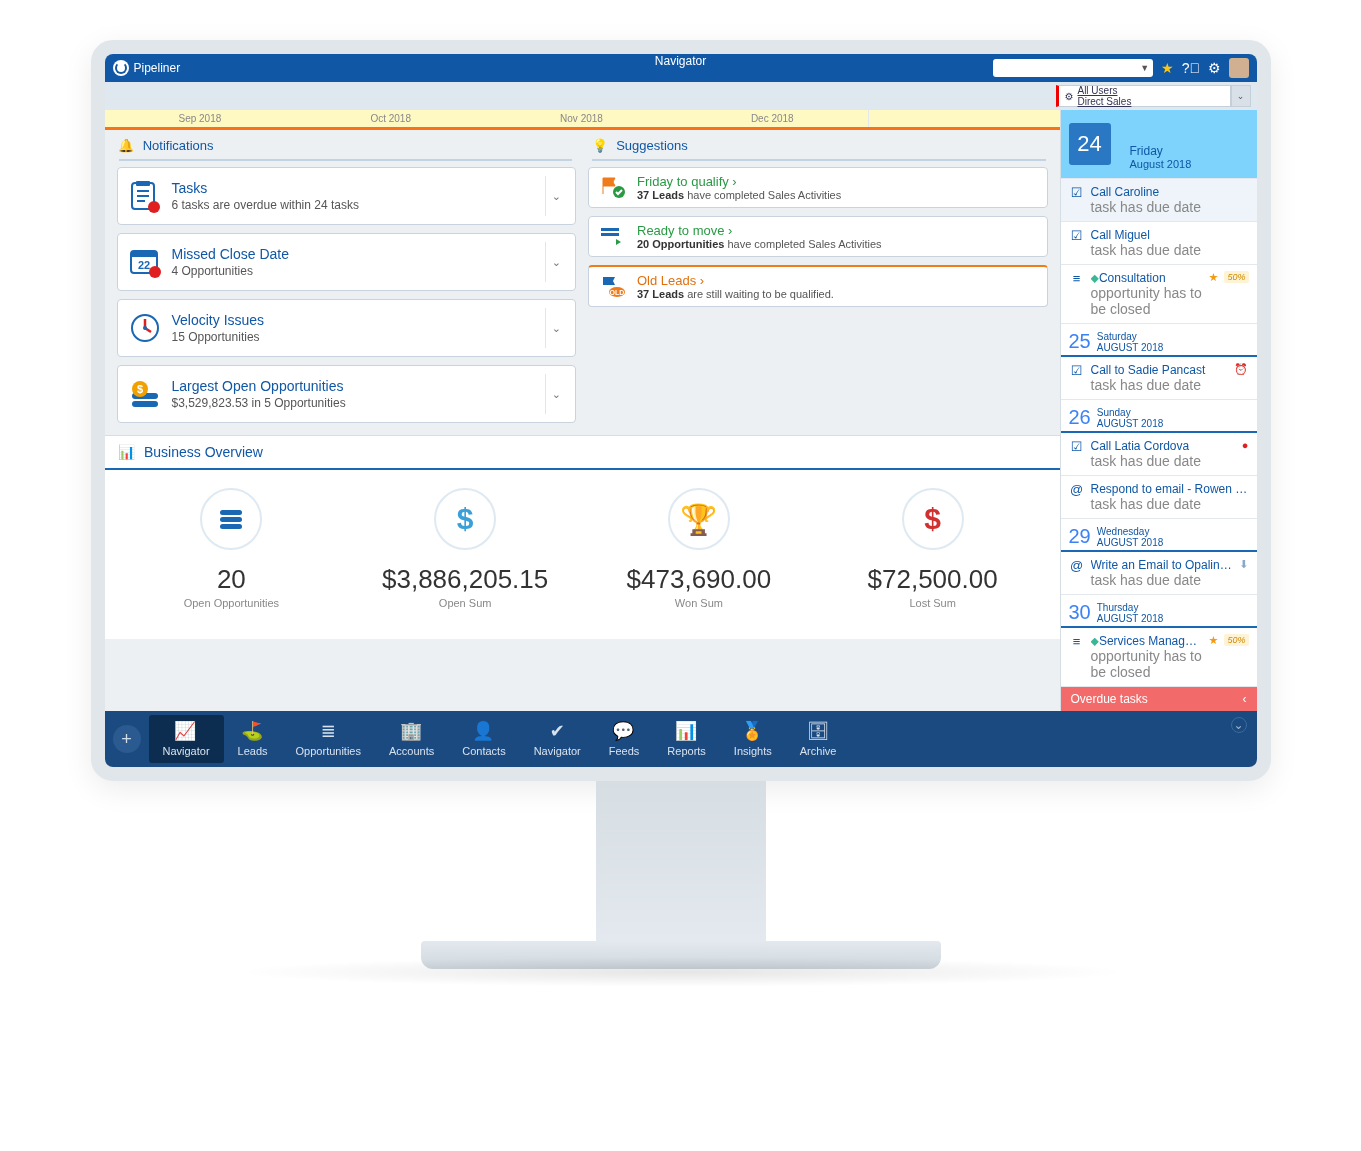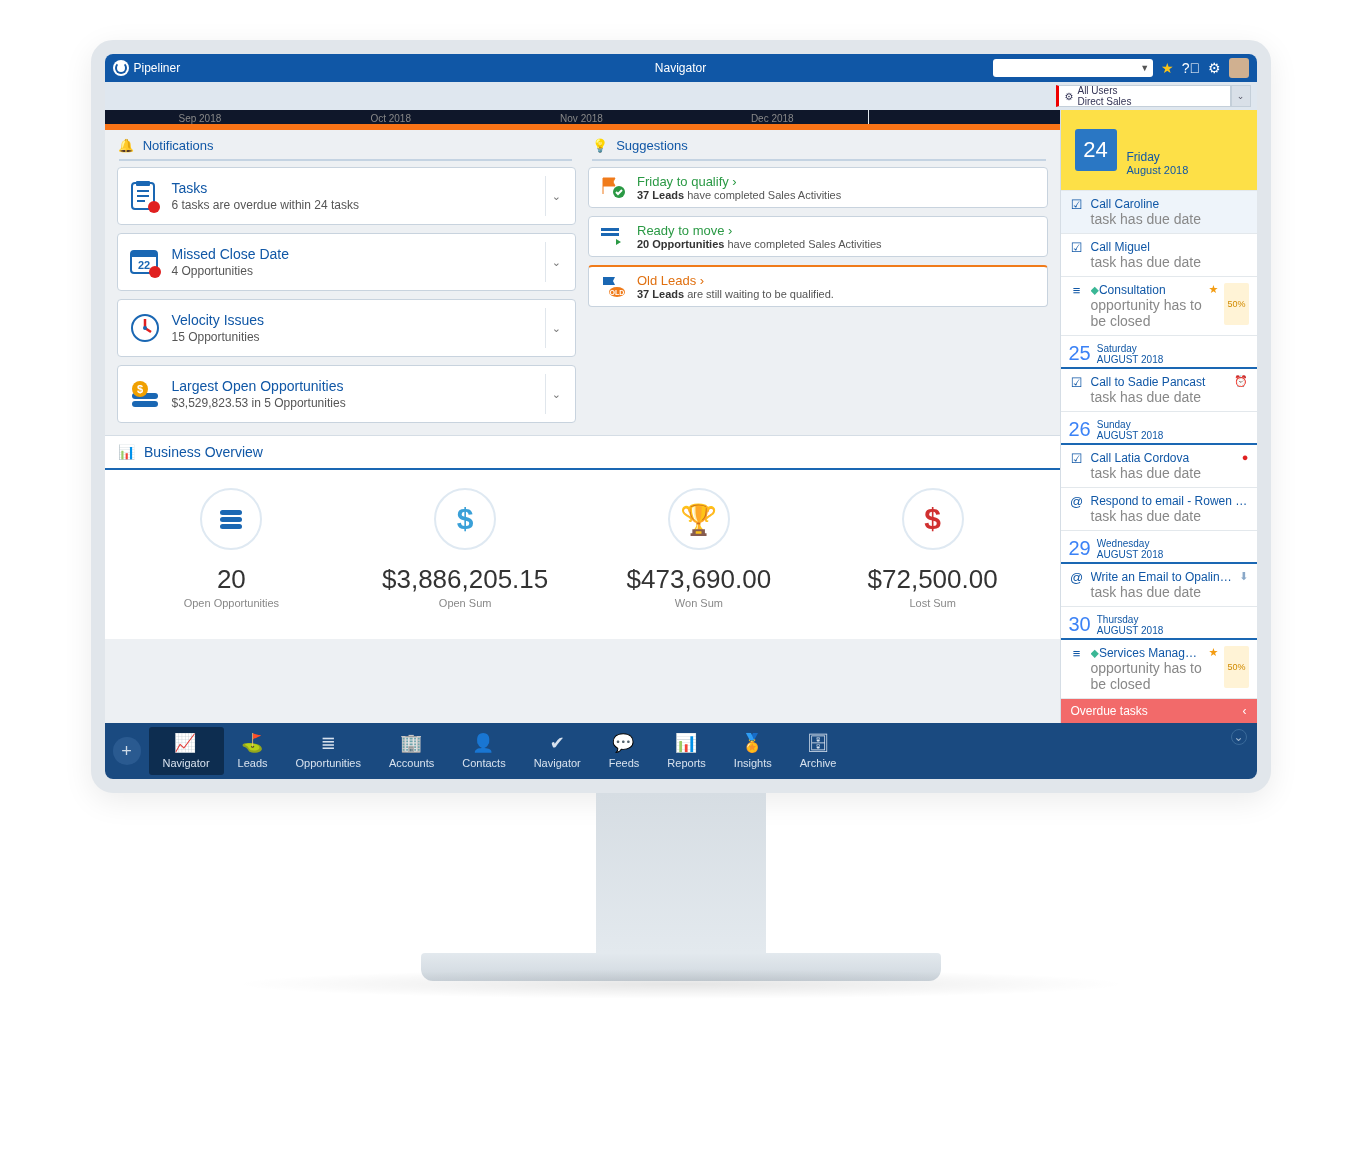--- a/index.html
+++ b/index.html
@@ -2,46 +2,46 @@
 <html><head>
 <meta charset="utf-8">
 <style>
 * { box-sizing: border-box; margin: 0; padding: 0; font-family: -apple-system, BlinkMacSystemFont, "Segoe UI", Arial, sans-serif; }
 body { background: #fff; display: flex; align-items: flex-start; justify-content: center; padding: 40px 0 0; }
 .monitor { width: 1180px; }
 .screen { background: #fff; border: 14px solid #e1e6eb; border-radius: 22px; box-shadow: 0 8px 30px rgba(0,0,0,0.08); overflow: hidden; }
 .inner { background: #edf0f3; }
 
 
-.topbar { background: #1057a6; height: 28px; display: flex; align-items: center; padding: 0 8px; color: #fff; font-size: 12px; }
+.topbar { background: #1057a6; height: 28px; display: flex; padding: 0 8px; color: #fff; font-size: 12px; }
 .brand { display: flex; align-items: center; gap: 5px; font-weight: 500; }
 .brand-logo { width: 16px; height: 16px; background: #fff; border-radius: 50%; position: relative; }
 .brand-logo::after { content: ''; position: absolute; inset: 2px; border: 2px solid #1057a6; border-radius: 50%; border-top-color: transparent; }
 .top-title { position: absolute; left: 50%; transform: translateX(-50%); font-size: 12px; }
 .top-right { margin-left: auto; display: flex; align-items: center; gap: 8px; }
 .searchbox { background: #fff; border-radius: 3px; height: 18px; width: 160px; display: flex; align-items: center; padding: 0 4px; }
 .searchbox input { border: none; outline: none; font-size: 11px; flex: 1; }
 .searchbox .caret { color: #555; font-size: 9px; }
 .top-icon { color: #fff; cursor: pointer; font-size: 14px; }
 .star-icon { color: #fac418; }
 .avatar { width: 20px; height: 20px; background: #d0b090; border-radius: 3px; }
 
 
 .filterbar { background: #dfe7ef; height: 28px; display: flex; justify-content: flex-end; align-items: center; padding: 0 6px; }
 .filter-box { background: #fff; border: 1px solid #c4cfd9; border-left: 3px solid #e00; height: 22px; display: flex; align-items: center; font-size: 10px; color: #335; padding: 0 6px; gap: 4px; width: 175px; }
-.filter-lines { display: flex; flex-direction: column; line-height: 1.1; }
+.filter-lines { display: flex; flex-direction: column; line-height: 1.1; text-decoration: underline; }
 .filter-caret { background: #d9e0e8; border: 1px solid #c4cfd9; height: 22px; width: 20px; display:flex;align-items:center;justify-content:center;font-size:9px;color:#556; }
 
 
 .cols { display: flex; }
 .main { flex: 1; }
 .side { width: 197px; background: #fff; border-left: 1px solid #d5dde5; }
 
 
-.timeline { height: 20px; background: #0f172a; border-bottom: 6px solid #f97316; display: flex; font-size: 10px; color: #888; }
+.timeline { height: 20px; background: #fef9c3; border-bottom: 3px solid #f97316; display: flex; font-size: 10px; color: #888; }
 .timeline div { flex: 1; text-align: center; padding-top: 3px; }
 .timeline-blank { border-left: 1px solid #e2e8ee; width: 190px; flex: none; }
 
 
 .sectionbar { display: flex; padding: 8px 14px 6px; gap: 20px; }
 .section-half { flex: 1; display: flex; align-items: center; gap: 8px; font-size: 13px; color: #1057a6; border-bottom: 2px solid #c4d3e2; padding-bottom: 6px; }
 
 
 .cards-row { display: flex; padding: 0 12px 12px; gap: 12px; }
 .cards-col { flex: 1; display: flex; flex-direction: column; gap: 8px; }
@@ -63,21 +63,21 @@
 
 
 .biz-head { background: #fff; border-top: 1px solid #d5dde5; border-bottom: 2px solid #1a67b3; padding: 8px 14px; font-size: 14px; color: #1057a6; display:flex;align-items:center;gap:8px; }
 .biz-body { background: #fff; padding: 18px 10px 30px; display: flex; }
 .biz-item { flex: 1; text-align: center; }
 .biz-circle { width: 62px; height: 62px; margin: 0 auto 14px; border: 2px solid #dfe9f2; border-radius: 50%; display:flex;align-items:center;justify-content:center;font-size:28px; }
 .biz-val { font-size: 26px; color: #333; margin-bottom: 2px; }
 .biz-lbl { font-size: 11px; color: #888; }
 
 
-.side-date-hero { background: #fde047; border-bottom: 1px solid #e3e8ec; padding: 14px; display:flex; align-items:center; gap:10px; }
+.side-date-hero { background: #7dd3fc; border-bottom: 1px solid #e3e8ec; padding: 8px; display:flex; align-items:center; gap:19px; }
 .date-big { background: #2a77c4; color: #fff; font-size: 22px; font-weight: 300; width: 42px; height: 42px; display:flex;align-items:center;justify-content:center;border-radius:3px; }
 .date-txt .dow { color: #1057a6; font-size: 12px; margin-top: 26px; }
 .date-txt .mon { color: #1057a6; font-size: 11px; }
 .side-item { border-bottom: 1px solid #e3e8ec; padding: 6px 8px; display:flex; gap:6px; align-items:flex-start; font-size: 11px; position:relative; }
 .side-item.hl { background: #eef4fa; }
 .side-item .si-icon { width: 16px; color: #1057a6; font-size: 13px; flex:none; text-align:center; }
 .side-item .si-body { flex:1; min-width:0; }
 .side-item .si-title { color: #1057a6; font-size: 12px; white-space:nowrap;overflow:hidden;text-overflow:ellipsis; }
 .side-item .si-sub { color: #888; font-size: 14px; }
 .side-item .si-right { color: #f39c12; font-size: 11px; }
@@ -95,21 +95,21 @@
 .nav-item .ni { font-size: 18px; height: 20px; display:flex;align-items:center; }
 .nav-collapse { position:absolute; right:10px; top:6px; color:#9fb5cc; font-size:12px; border:1px solid #3a6a9a; border-radius:50%; width:16px;height:16px;display:flex;align-items:center;justify-content:center; }
 
 
 .stand { display:flex;flex-direction:column;align-items:center; }
 .neck { width: 170px; height: 160px; background: linear-gradient(#d6dde3, #e3e9ee); }
 .base { width: 520px; height: 28px; background: linear-gradient(#e3e9ee, #cfd7de); border-radius: 4px 4px 12px 12px; }
 .shadow { width: 900px; height: 30px; background: radial-gradient(ellipse, rgba(0,0,0,0.1), transparent 70%); margin-top:-12px; }
 
 svg { display:block; }
-.pct-badge { background:#fff3d6;color:#d08a00;font-size:9px;padding:16px 3px;border-radius:2px; }
+.pct-badge { background:#fff3d6;color:#d08a00;font-size:9px;padding:1px 3px;border-radius:2px;font-style:italic; }
 </style>
 </head>
 <body>
 
 <div class="monitor">
   <div class="screen">
     <div class="inner">
 
       <div class="topbar">
         <div class="brand">

